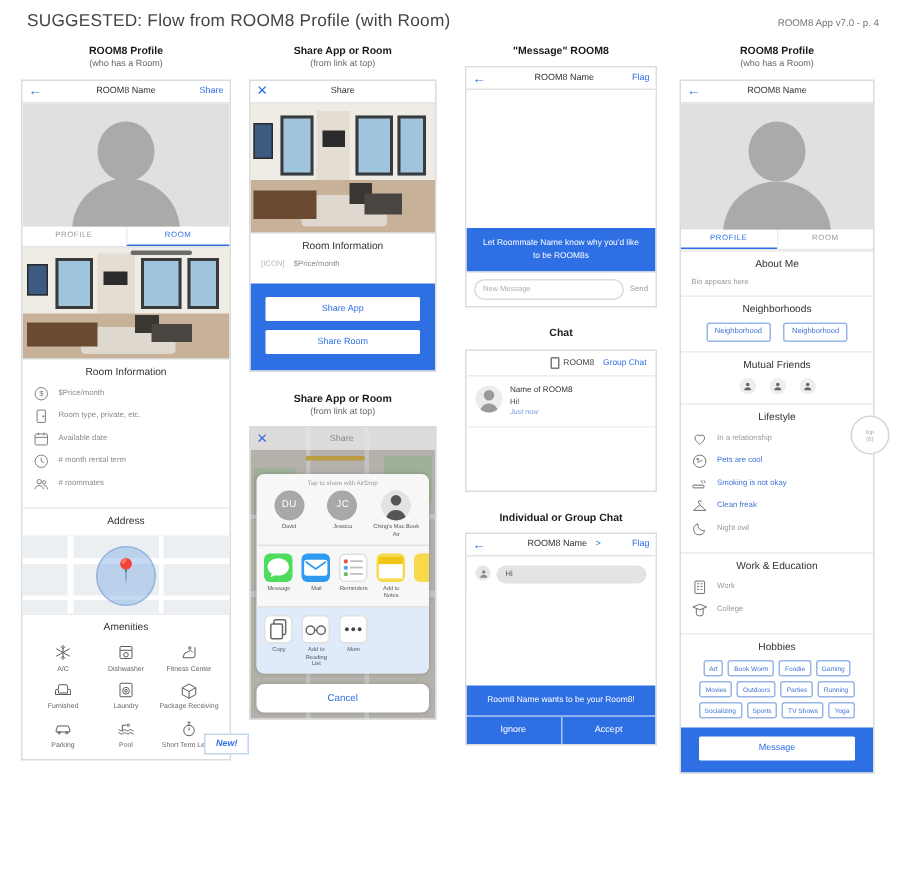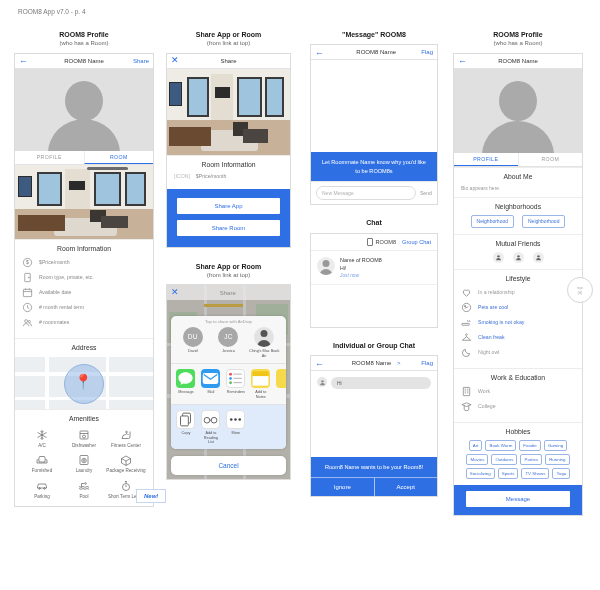--- a/index.html
+++ b/index.html
@@ -259,20 +259,21 @@
     width: 26px; height:26px; border-radius:50%;
     border:1px solid #d5d5d5; background:#fff;
     display:flex; flex-direction:column; align-items:center; justify-content:center;
     font-size:4px; color:#aaa; line-height:1.3;
   }
 </style>
 </head>
 <body>
 
 <div class="page-header">
+  <div class="page-title">SUGGESTED: Flow from ROOM8 Profile (with Room)</div>
   <div class="page-meta">ROOM8 App v7.0 -  p. 4</div>
 </div>
 
 <div class="columns">
 
   <div class="col col-1">
     <div class="col-head">
       <span class="t1">ROOM8 Profile</span>
       <span class="t2">(who has a Room)</span>
     </div>

